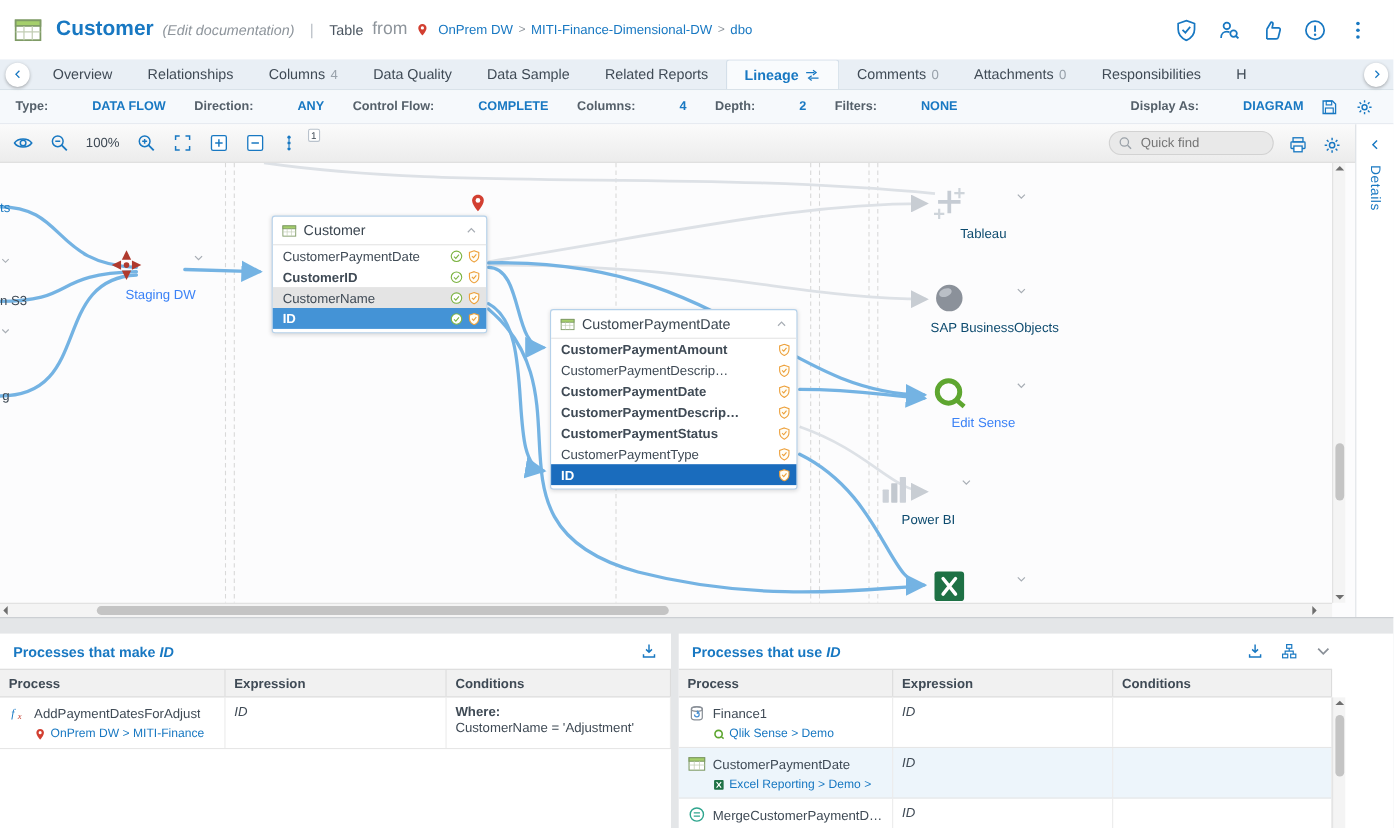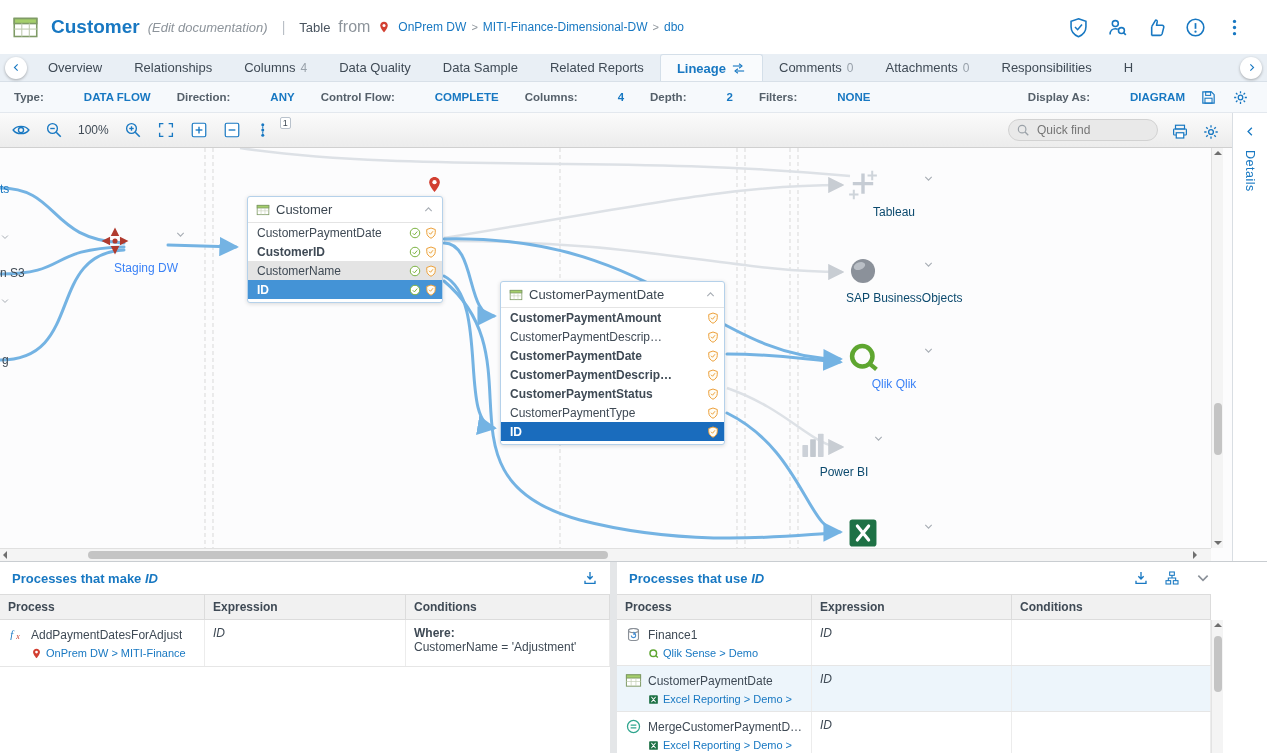--- a/index.html
+++ b/index.html
@@ -90,21 +90,21 @@
   .tri.up { left:2px; top:3px; border-bottom-color:#6e6e6e; border-top-width:0; }
   .tri.down { left:2px; bottom:3px; border-top-color:#6e6e6e; border-bottom-width:0; }
   .tri.left { top:2px; left:3px; border-right-color:#6e6e6e; border-left-width:0; }
   .tri.right { top:2px; right:3px; border-left-color:#6e6e6e; border-right-width:0; }
 
   .details { width:35px; background:#fff; border-left:1px solid #d9dee3; display:flex; flex-direction:column; align-items:center; padding-top:12px; gap:12px; cursor:pointer; }
   .details svg { width:13px; height:13px; color:var(--blue); }
   .dlabel { writing-mode:vertical-rl; font-size:12.5px; color:var(--blue); letter-spacing:.5px; }
 
   
-  .panelband { position:absolute; top:561px; left:0; width:100%; height:192px; background:#e4e6e8; border-top:1px solid #c9cdd1; display:flex; padding-top:0; }
+  .panelband { position:absolute; top:561px; left:0; width:100%; height:192px; background:#e4e6e8; border-top:1px solid #c9cdd1; display:flex; padding-top:14px; }
   .panel { background:#fff; position:relative; overflow:hidden; }
   .panel.left { width:610px; }
   .pdiv { width:7px; background:#e4e6e8; }
   .panel.right { width:650px; }
   .phead { height:32px; display:flex; align-items:center; padding:0 12px; gap:10px; }
   .panel.right .phead { padding-right:56px; }
   .ptitle { font-size:13px; font-weight:bold; color:var(--blue); }
   .ptitle em { font-style:italic; }
   .phicons { margin-left:auto; display:flex; gap:15px; align-items:center; }
   .phicons svg { width:16px; height:16px; color:var(--blue); cursor:pointer; }
@@ -638,21 +638,21 @@
             </svg>
           <div class="tlabel">SAP BusinessObjects</div>
         </div>
         <div class="target dark" style="left:846px;top:192px">
           <svg class="tic use">
               <use href="#i-qlik"></use>
             </svg>
           <svg class="tchev use">
               <use href="#i-chev"></use>
             </svg>
-          <div class="tlabel">Qlik Qlik</div>
+          <div class="tlabel">Edit Sense</div>
         </div>
         <div class="target" style="left:796px;top:280px">
           <svg class="tic use">
               <use href="#i-pbi"></use>
             </svg>
           <svg class="tchev use">
               <use href="#i-chev"></use>
             </svg>
           <div class="tlabel">Power BI</div>
         </div>

